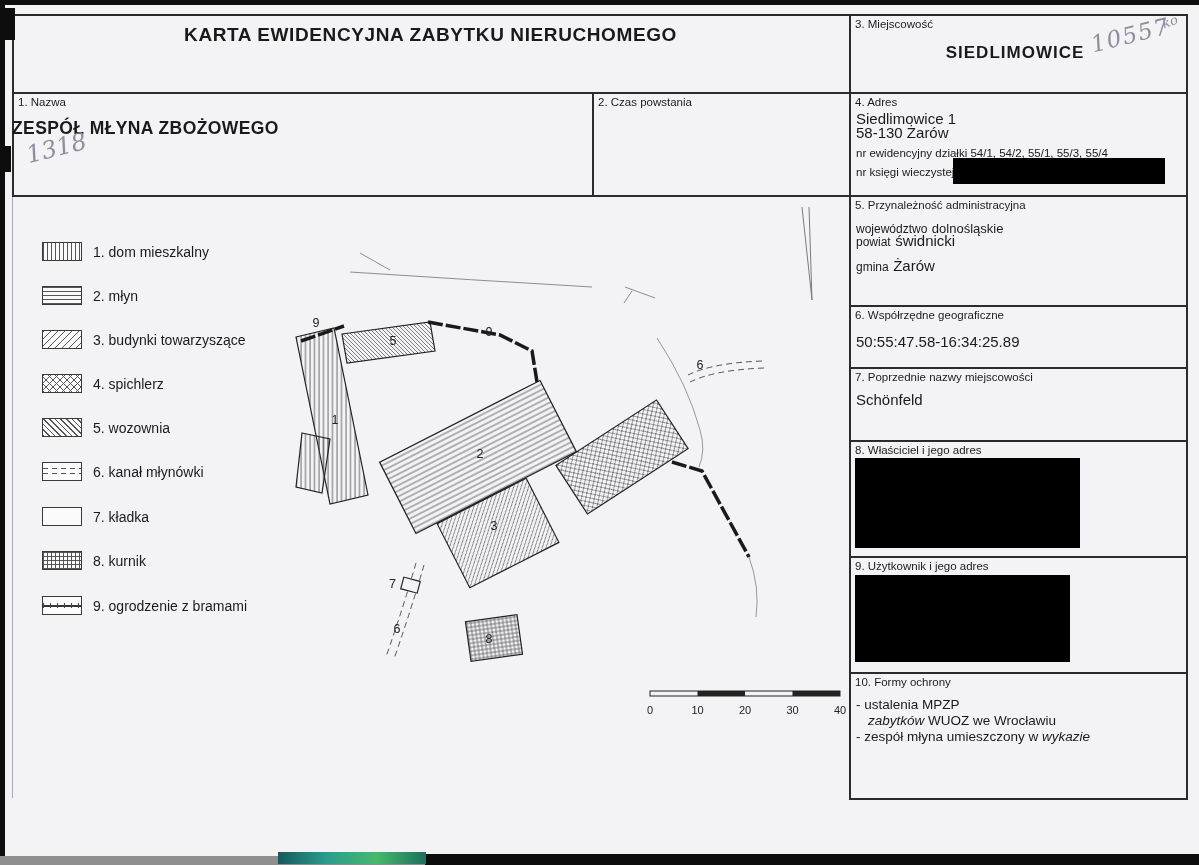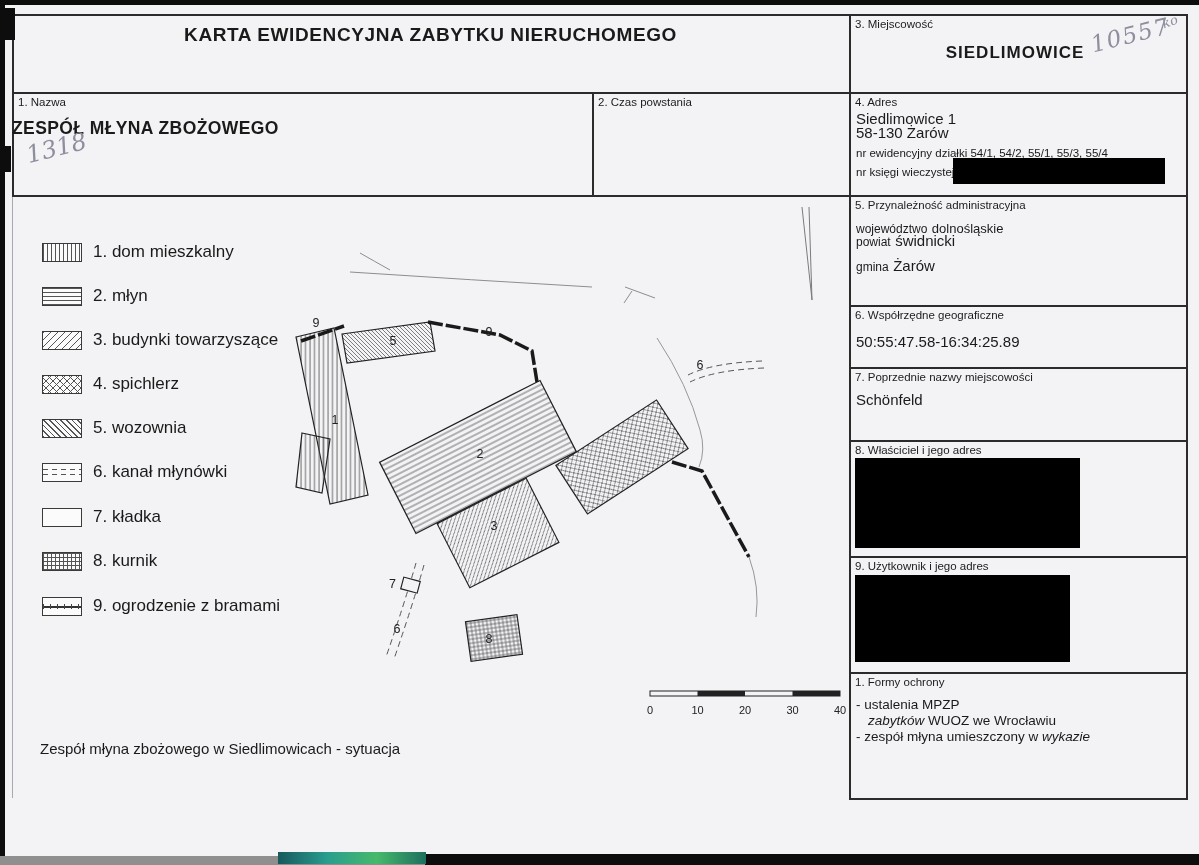--- a/index.html
+++ b/index.html
@@ -15,21 +15,21 @@
   .edge { position:absolute; background:#0d0d0d; }
   .hl { position:absolute; height:2px; background:#2b2b2b; }
   .vl { position:absolute; width:2px; background:#2b2b2b; }
   .cell-label { font-size:11.5px; color:#1c1c1c; }
   .val-big  { font-size:17.5px; font-weight:bold; letter-spacing:0.4px; }
   .val-med  { font-size:15px; font-weight:bold; }
   .val-line { font-size:15px; }
   .val-sm   { font-size:11.5px; }
   .redact { position:absolute; background:#000; }
   .hand { font-family:"DejaVu Serif",serif; font-style:italic; color:#8e8e9e; }
-  .legend-row { position:absolute; left:42px; display:flex; align-items:center; gap:11px; font-size:17px; }
+  .legend-row { position:absolute; left:42px; display:flex; align-items:center; gap:11px; font-size:14px; }
   .sw { display:inline-block; width:38px; height:17px; border:1px solid #3a3a3a; background-color:#fbfbfc; flex:none; }
   .sw1 { background-image:repeating-linear-gradient(90deg,#555 0 1px,transparent 1px 4px); }
   .sw2 { background-image:repeating-linear-gradient(180deg,#555 0 1px,transparent 1px 4px); }
   .sw3 { background-image:repeating-linear-gradient(135deg,#555 0 1px,transparent 1px 5px); }
   .sw4 { background-image:repeating-linear-gradient(45deg,#555 0 1px,transparent 1px 5px),repeating-linear-gradient(135deg,#555 0 1px,transparent 1px 5px); }
   .sw5 { background-image:repeating-linear-gradient(45deg,#555 0 1px,transparent 1px 4px); }
   .sw6 { background-image:repeating-linear-gradient(90deg,#555 0 5px,transparent 5px 9px),repeating-linear-gradient(90deg,#555 0 5px,transparent 5px 9px);
          background-size:100% 1px,100% 1px; background-position:0 5px,0 10px; background-repeat:no-repeat,no-repeat; }
   .sw8 { background-image:repeating-linear-gradient(90deg,#555 0 1px,transparent 1px 4px),repeating-linear-gradient(180deg,#555 0 1px,transparent 1px 4px); }
   .sw9 { background-image:repeating-linear-gradient(90deg,#444 0 1px,transparent 1px 7px),linear-gradient(#333,#333);
@@ -101,21 +101,21 @@
 
   <div class="abs cell-label" style="left:855px; top:371px;">7. Poprzednie nazwy miejscowości</div>
   <div class="abs val-line" style="left:856px; top:391px;">Schönfeld</div>
 
   <div class="abs cell-label" style="left:855px; top:444px;">8. Właściciel i jego adres</div>
   <div class="redact" style="left:855px; top:458px; width:225px; height:90px;"></div>
 
   <div class="abs cell-label" style="left:855px; top:560px;">9. Użytkownik i jego adres</div>
   <div class="redact" style="left:855px; top:575px; width:215px; height:87px;"></div>
 
-  <div class="abs cell-label" style="left:855px; top:676px;">1. Formy ochrony</div>
+  <div class="abs cell-label" style="left:855px; top:676px;">10. Formy ochrony</div>
   <div class="abs f10" style="left:856px; top:697px; width:325px;">
     <div>- ustalenia MPZP</div>
     <div style="padding-left:12px;"><i>zabytków</i><span> WUOZ we Wrocławiu</span></div>
     <div><span>- zespół młyna umieszczony w </span><i>wykazie</i></div>
   </div>
 
   <div class="legend-row" style="top:242px;">
     <span class="sw sw1"></span>
     <span>1. dom mieszkalny</span>
   </div>
@@ -231,21 +231,20 @@
       <rect x="685.5" y="496" width="47.5" height="5" fill="#222"></rect>
       <rect x="780.5" y="496" width="47.5" height="5" fill="#222"></rect>
       <text x="638" y="519" font-size="11" fill="#222" text-anchor="middle">0</text>
       <text x="685.5" y="519" font-size="11" fill="#222" text-anchor="middle">10</text>
       <text x="733" y="519" font-size="11" fill="#222" text-anchor="middle">20</text>
       <text x="780.5" y="519" font-size="11" fill="#222" text-anchor="middle">30</text>
       <text x="828" y="519" font-size="11" fill="#222" text-anchor="middle">40</text>
     </g>
   </svg>
 
-  <div class="abs" style="left:40px; top:740px; font-size:15px;">Zespół młyna zbożowego w Siedlimowicach - sytuacja</div>
 
   <div class="edge" style="left:0; top:0; width:1199px; height:5px;"></div>
   <div class="edge" style="left:0; top:0; width:5px; height:865px;"></div>
   <div class="edge" style="right:0; top:0; width:6px; height:865px;"></div>
   <div class="abs" style="left:0; bottom:0; width:1199px; height:9px; background:#8f8f8f;"></div>
   <div class="edge" style="left:425px; bottom:0; width:774px; height:11px;"></div>
   <div class="abs" style="left:278px; bottom:1px; width:148px; height:12px; background:linear-gradient(90deg,#16595c,#2a9d8f,#47b96b,#1d6f5e);"></div>
   <div class="edge" style="left:0; top:8px; width:15px; height:32px;"></div>
   <div class="edge" style="left:0; top:146px; width:11px; height:26px;"></div>
 </div>

